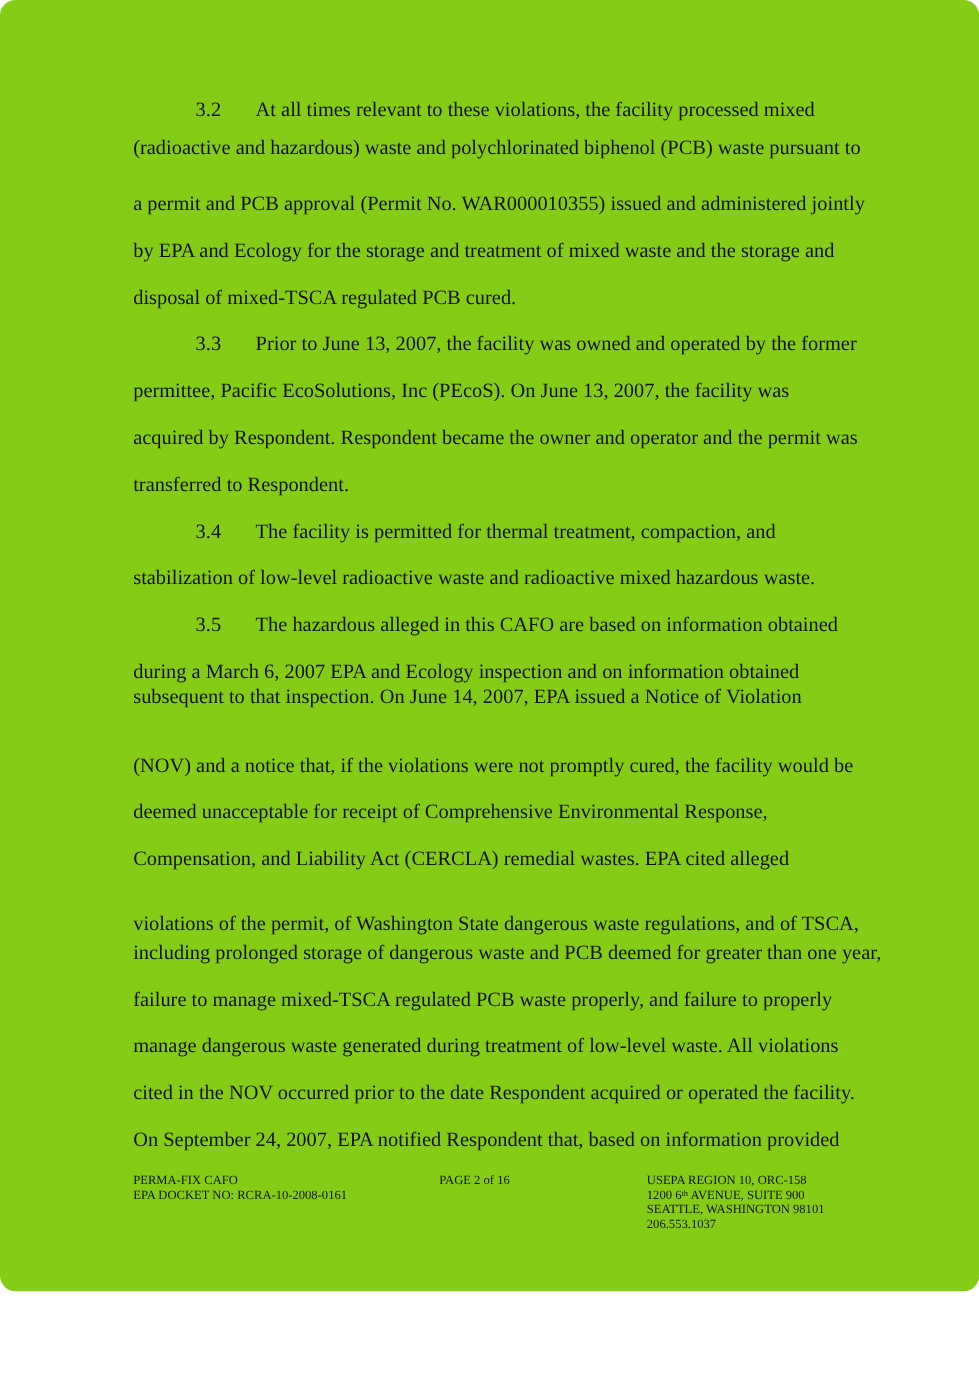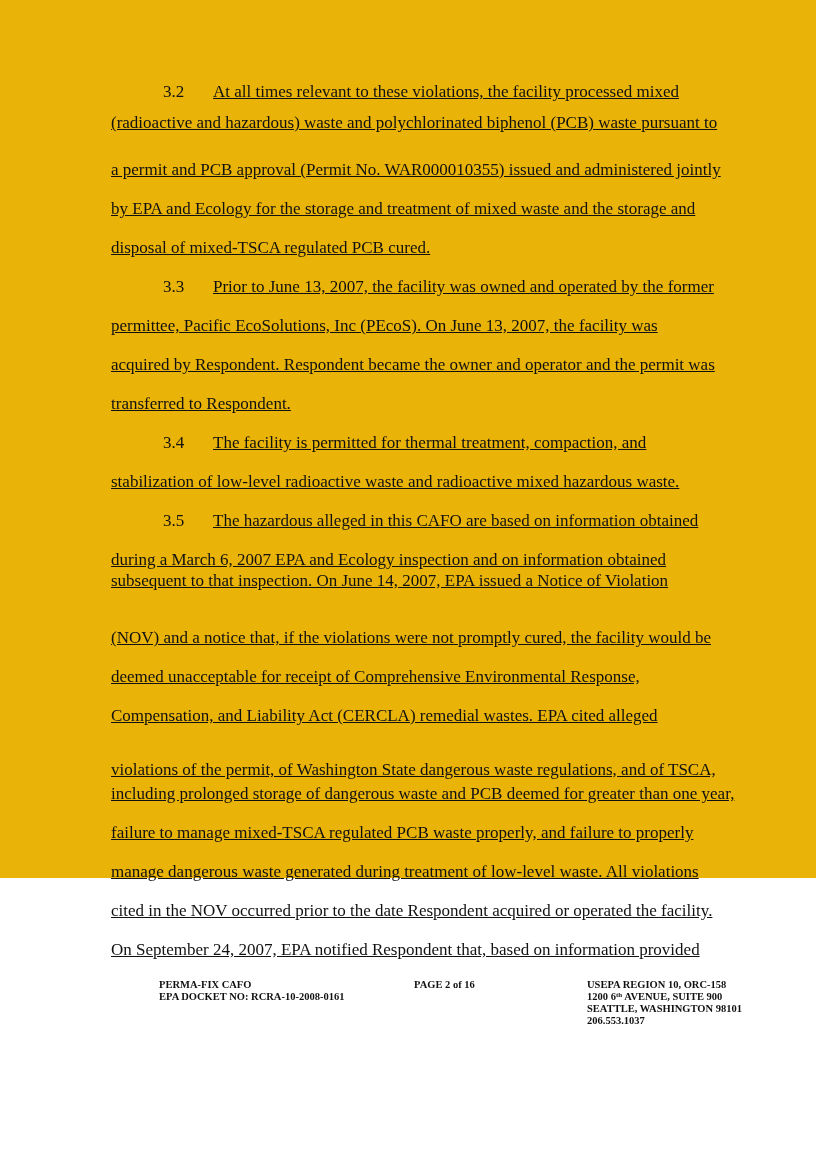--- a/index.html
+++ b/index.html
@@ -1,38 +1,36 @@
 <!DOCTYPE html>
 <html><head>
   <meta charset="utf-8">
   <style>
     html, body { margin: 0; padding: 0; background: #ffffff; }
     body { width: 816px; height: 1162px; position: relative; overflow: hidden; }
-    .page { position: absolute; left: 0; top: 0; width: 816px; height: 878px; background: #eab308; }
+    .page { position: absolute; left: 0; top: 0; width: 816px; height: 1076px; background: #84cc16; border-radius: 13px; }
     .line {
       position: absolute;
       left: 111px;
       font-family: "Liberation Serif", "DejaVu Serif", serif;
       font-size: 17px;
       color: #111;
       white-space: nowrap;
       line-height: 20px;
-      text-decoration: underline;
     }
     .num { position: absolute; left: 163px; font-family: "Liberation Serif", serif; font-size: 17px; color: #111; line-height: 20px; }
     .first { left: 213px; }
     .footer {
       position: absolute;
       font-family: "Liberation Serif", "DejaVu Serif", serif;
-      font-weight: bold;
+      font-weight: normal;
       font-size: 10.5px;
       line-height: 12px;
       color: #111;
       white-space: nowrap;
-      margin-left: 48px;
     }
     sup { font-size: 7px; vertical-align: top; line-height: 8px; }
   </style>
 </head>
 <body>
 
 <div class="page">
 
   <div>
     <span class="num" style="top:82px">3.2</span>

